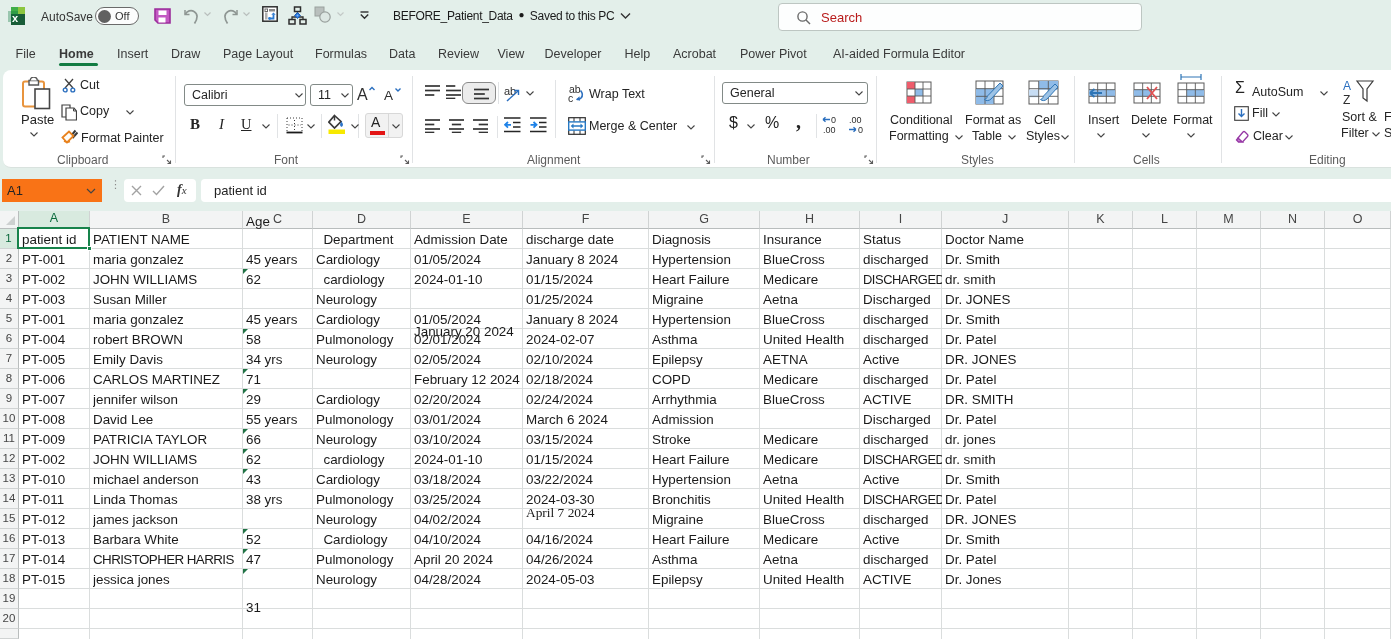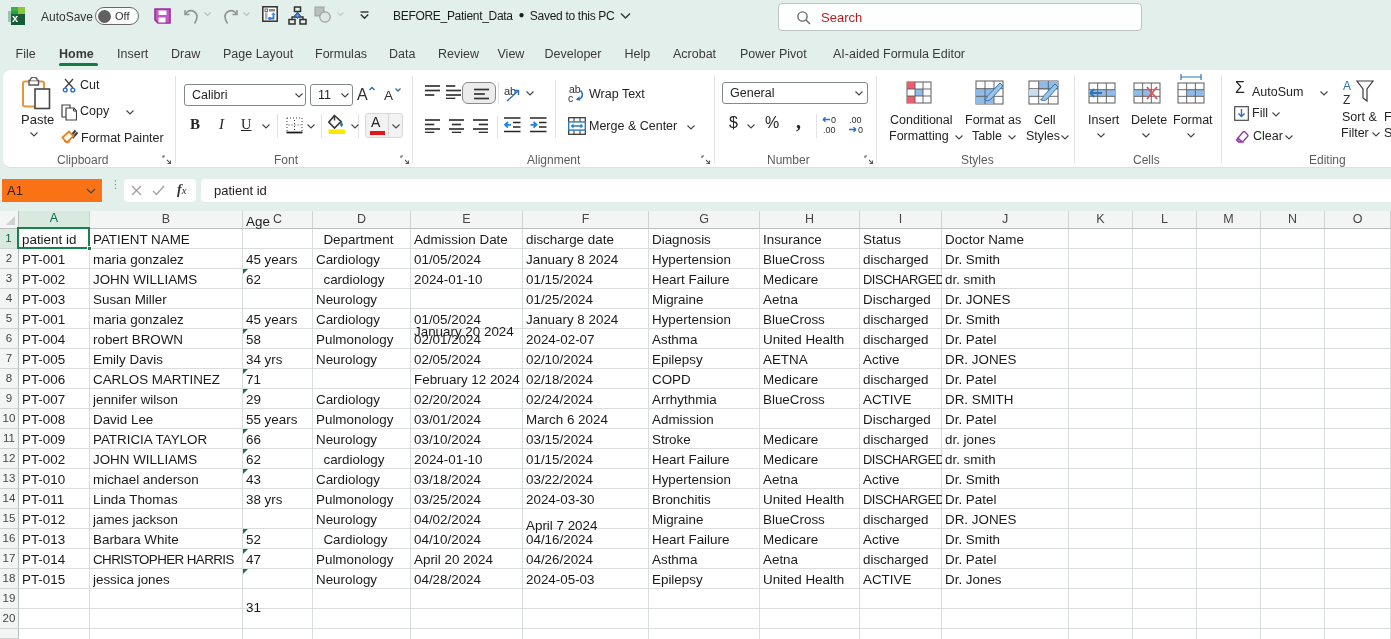--- a/index.html
+++ b/index.html
@@ -657,21 +657,21 @@
 <div class="cell" style="left:414px;top:278px;width:109px;">03/25/2024</div>
 <div class="cell" style="left:526px;top:278px;width:123px;">2024-03-30</div>
 <div class="cell" style="left:652px;top:278px;width:108px;">Bronchitis</div>
 <div class="cell" style="left:763px;top:278px;width:97px;">United Health</div>
 <div class="cell" style="left:863px;top:278px;width:79px;font-size:12.9px;letter-spacing:-0.45px;">DISCHARGED</div>
 <div class="cell" style="left:945px;top:278px;width:124px;">Dr. Patel</div>
 <div class="cell" style="left:22px;top:298px;width:68px;">PT-012</div>
 <div class="cell" style="left:93px;top:298px;width:150px;">james jackson</div>
 <div class="cell" style="left:316px;top:298px;width:95px;">Neurology</div>
 <div class="cell" style="left:414px;top:298px;width:109px;">04/02/2024</div>
-<div class="cell" style="left:526px;top:304px;width:123px;">April 7 2024</div>
+<div class="cell" style="left:526px;top:291px;width:123px;font-family:Liberation Serif, serif;">April 7 2024</div>
 <div class="cell" style="left:652px;top:298px;width:108px;">Migraine</div>
 <div class="cell" style="left:763px;top:298px;width:97px;">BlueCross</div>
 <div class="cell" style="left:863px;top:298px;width:79px;">discharged</div>
 <div class="cell" style="left:945px;top:298px;width:124px;">DR. JONES</div>
 <div class="cell" style="left:22px;top:318px;width:68px;">PT-013</div>
 <div class="cell" style="left:93px;top:318px;width:150px;">Barbara White</div>
 <div class="tri" style="left:243px;top:318px"></div>
 <div class="cell" style="left:246px;top:318px;width:67px;">52</div>
 <div class="cell" style="left:316px;top:318px;width:95px;">&nbsp;&nbsp;Cardiology</div>
 <div class="cell" style="left:414px;top:318px;width:109px;">04/10/2024</div>

